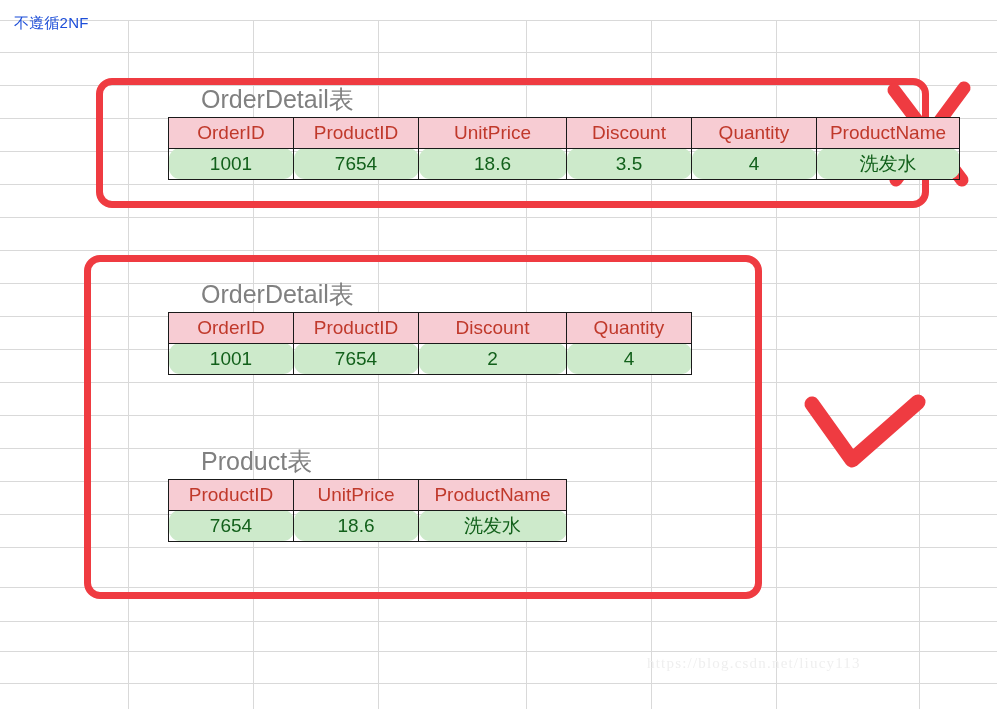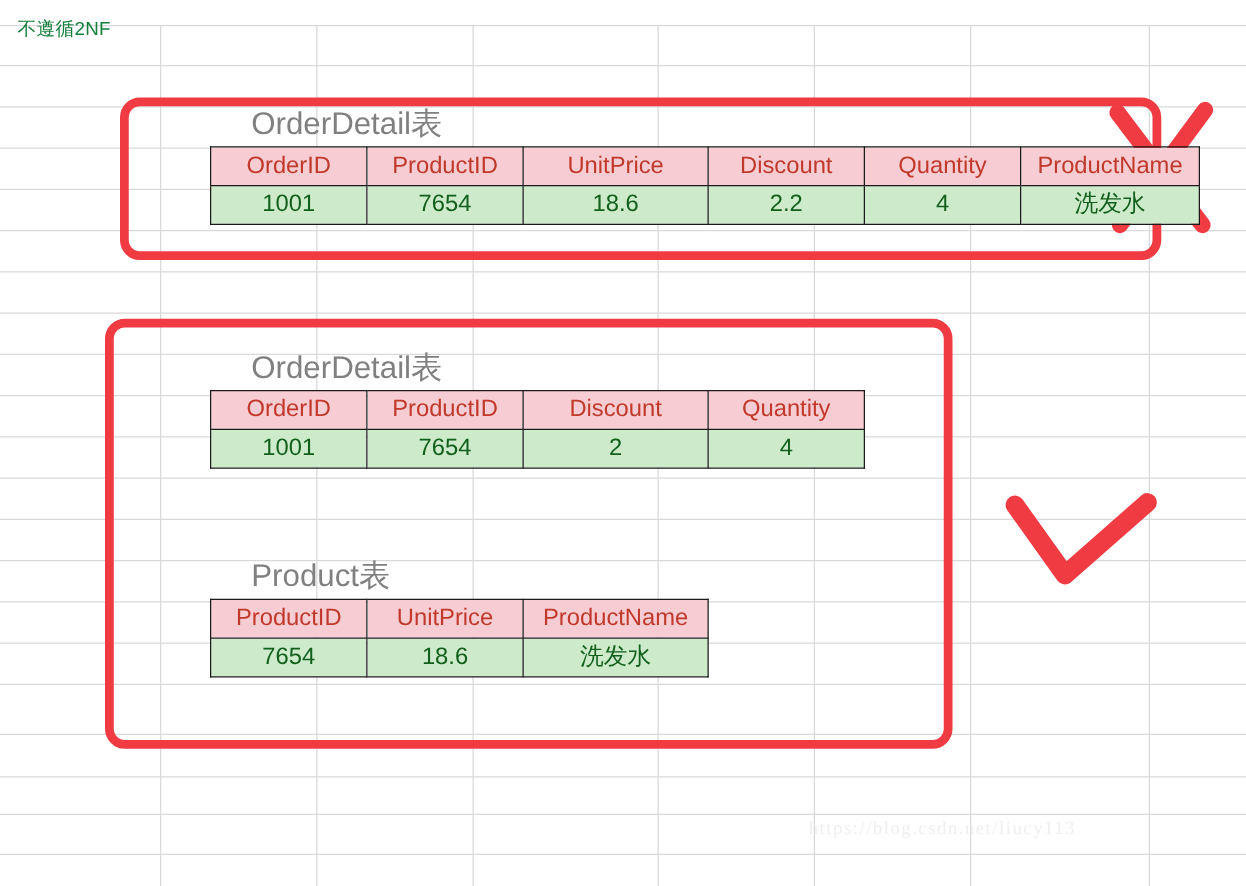--- a/index.html
+++ b/index.html
@@ -35,21 +35,21 @@
     width: 1px;
     background: #d9d9d9;
   }
 
   
   #page-title {
     position: absolute;
     left: 14px;
     top: 14px;
     font-size: 15px;
-    color: #15803d;
+    color: #1d4ed8;
     letter-spacing: 0.2px;
     white-space: nowrap;
   }
 
   
   .annot-box {
     position: absolute;
     border: 7px solid #ef3b41;
     border-radius: 16px;
     box-sizing: border-box;
@@ -91,20 +91,21 @@
     white-space: nowrap;
     overflow: hidden;
   }
   table.data tr.head td {
     background: #f7ccd3;
     color: #c0392b;
   }
   table.data tr.body td {
     background: #cdeacb;
     color: #12601b;
+    border-radius: 11px;
   }
 
   
   #watermark {
     position: absolute;
     left: 647px;
     top: 655px;
     font-family: "Liberation Serif", "DejaVu Serif", serif;
     font-size: 15px;
     color: #efefef;
@@ -178,21 +179,21 @@
         <td>ProductID</td>
         <td>UnitPrice</td>
         <td>Discount</td>
         <td>Quantity</td>
         <td>ProductName</td>
       </tr>
       <tr class="body">
         <td>1001</td>
         <td>7654</td>
         <td>18.6</td>
-        <td>2.2</td>
+        <td>3.5</td>
         <td>4</td>
         <td>洗发水</td>
       </tr>
     </tbody>
   </table>
 </div>
 
 <div class="tbl-wrap" id="tbl-2" style="left:128px; top:281px;">
   <div class="tbl-caption">OrderDetail表</div>
   <table class="data">

